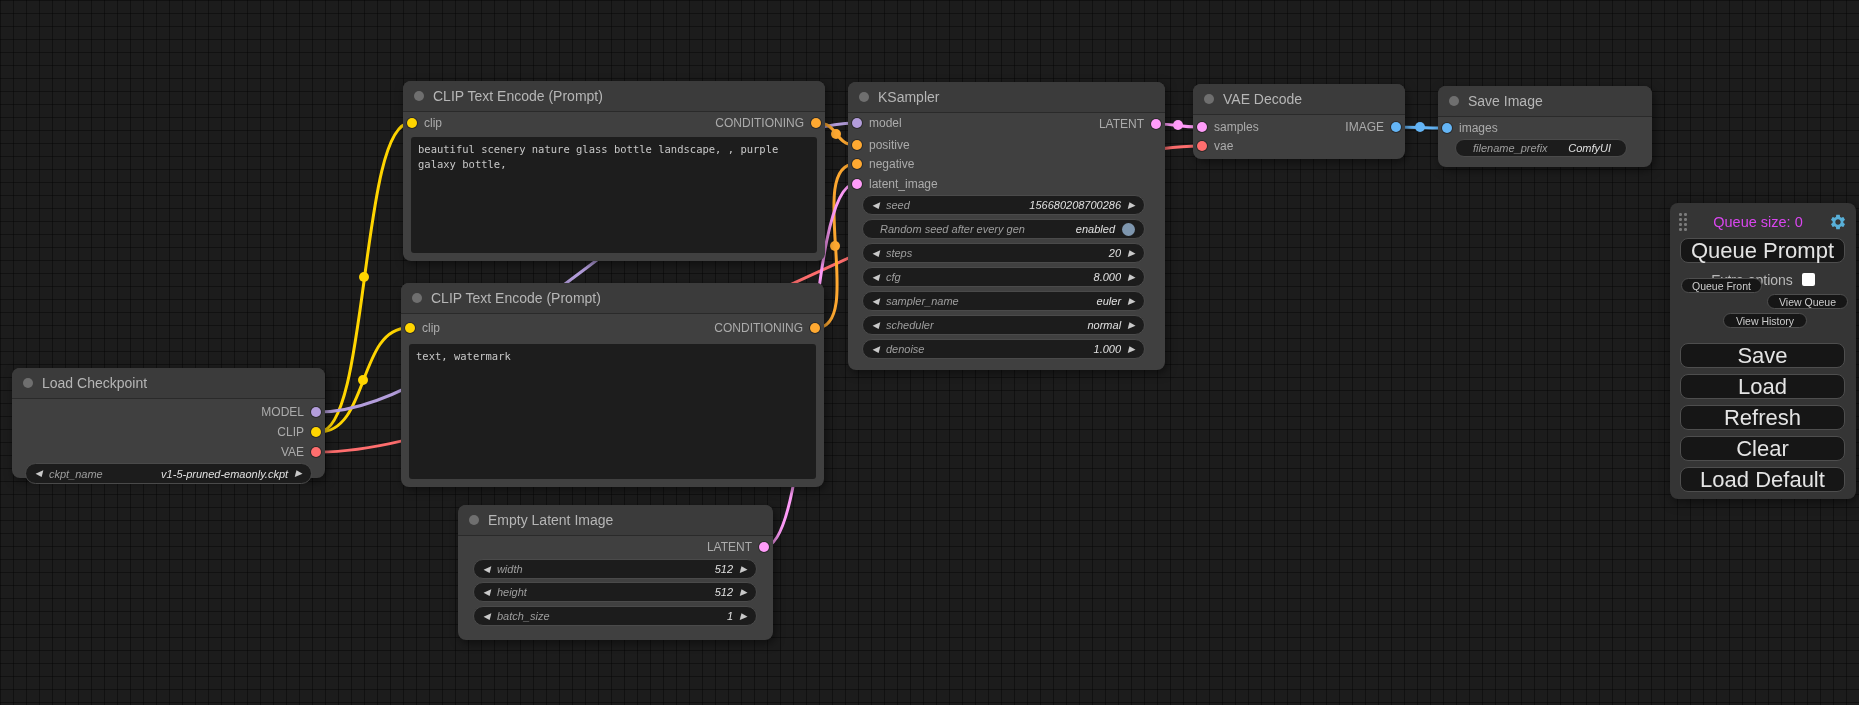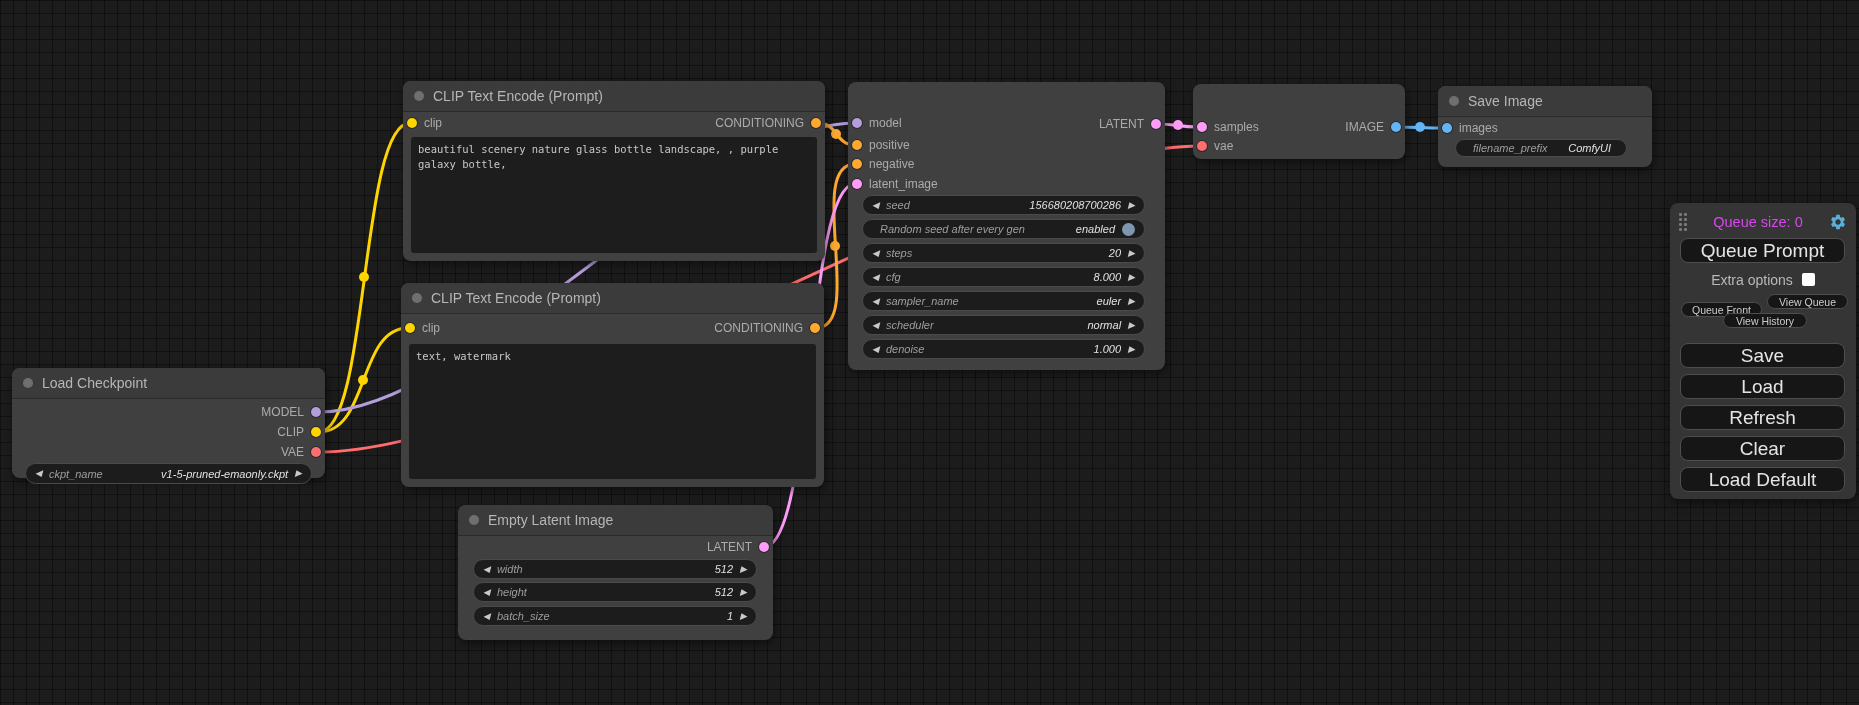--- a/index.html
+++ b/index.html
@@ -58,21 +58,21 @@
   .menu-header{position:absolute;top:9px;left:9px;right:9px;height:20px;display:flex;align-items:center}
   .drag-dots{display:grid;grid-template-columns:repeat(2,3px);grid-auto-rows:3px;gap:2px;flex:0 0 auto}
   .drag-dots span{width:2.5px;height:2.5px;border-radius:50%;background:#7b7b7b}
   .queue-size{flex:1;text-align:center;color:#d946ef;font-size:14.5px}
   .btn{
     position:absolute;box-sizing:border-box;background:#161616;
     border:1.5px solid #4e4e4e;border-radius:8px;color:#e4e4e4;
     display:flex;align-items:center;justify-content:center;
     font-family:"Liberation Sans", sans-serif;cursor:pointer;padding:0;
   }
-  .btn.big{left:10px;right:11px;height:25px;font-size:19px}
+  .btn.big{left:10px;right:11px;height:25px;font-size:22px}
   .btn.small{height:15px;font-size:10.5px;border-radius:9px;border-width:1px;color:#cccccc}
   .extra-row{position:absolute;top:68px;left:0;right:0;height:17px;display:flex;align-items:center;justify-content:center;gap:9px;color:#b8b8b8;font-size:14px}
   .checkbox{width:13px;height:13px;background:#ffffff;border-radius:2px}
 </style>
 </head>
 <body>
 
 <svg id="wires" width="1859" height="705">
   <path d="M319,432 C369,432 360,123 410,123" stroke="#FFD500"></path>
   <path d="M319,432 C369,432 358,328 408,328" stroke="#FFD500"></path>
@@ -171,20 +171,24 @@
   </div>
   <div class="widget" style="top:101px;left:15px;right:16px">
     <span class="warr">◀</span>
     <span class="wlabel">batch_size</span>
     <span class="wvalue">1</span>
     <span class="warr">▶</span>
   </div>
 </div>
 
 <div class="node" style="left:848px;top:82px;width:317px;height:288px">
+  <div class="node-title">
+    <span class="title-dot" style="background-color: rgb(111, 111, 111);"></span>
+    <span>KSampler</span>
+  </div>
   <div class="slot in" style="top:33px">
     <span class="slot-dot" style="background-color: rgb(179, 157, 219);"></span>
     <span>model</span>
   </div>
   <div class="slot in" style="top:55px">
     <span class="slot-dot" style="background-color: rgb(255, 169, 49);"></span>
     <span>positive</span>
   </div>
   <div class="slot in" style="top:74px">
     <span class="slot-dot" style="background-color: rgb(255, 169, 49);"></span>
@@ -236,20 +240,24 @@
   </div>
   <div class="widget" style="top:257px;left:14px;right:20px">
     <span class="warr">◀</span>
     <span class="wlabel">denoise</span>
     <span class="wvalue">1.000</span>
     <span class="warr">▶</span>
   </div>
 </div>
 
 <div class="node" style="left:1193px;top:84px;width:212px;height:75px">
+  <div class="node-title">
+    <span class="title-dot" style="background-color: rgb(111, 111, 111);"></span>
+    <span>VAE Decode</span>
+  </div>
   <div class="slot in" style="top:35px">
     <span class="slot-dot" style="background-color: rgb(255, 156, 249);"></span>
     <span>samples</span>
   </div>
   <div class="slot in" style="top:54px">
     <span class="slot-dot" style="background-color: rgb(255, 110, 110);"></span>
     <span>vae</span>
   </div>
   <div class="slot out" style="top:35px">
     <span class="slot-dot" style="background-color: rgb(100, 181, 246);"></span>
@@ -290,21 +298,21 @@
     </svg>
   </div>
 
   <button class="btn big" style="top:35px">Queue Prompt</button>
 
   <div class="extra-row">
     <span>Extra options</span>
     <span class="checkbox"></span>
   </div>
 
-  <button class="btn small" style="top:99px;left:11px;width:81px">Queue Front</button>
+  <button class="btn small" style="top:75px;left:11px;width:81px">Queue Front</button>
   <button class="btn small" style="top:91px;left:97px;width:81px">View Queue</button>
   <button class="btn small" style="top:110px;left:53px;width:84px">View History</button>
 
   <button class="btn big" style="top:140px">Save</button>
   <button class="btn big" style="top:171px">Load</button>
   <button class="btn big" style="top:202px">Refresh</button>
   <button class="btn big" style="top:233px">Clear</button>
   <button class="btn big" style="top:264px">Load Default</button>
 </div>
 

